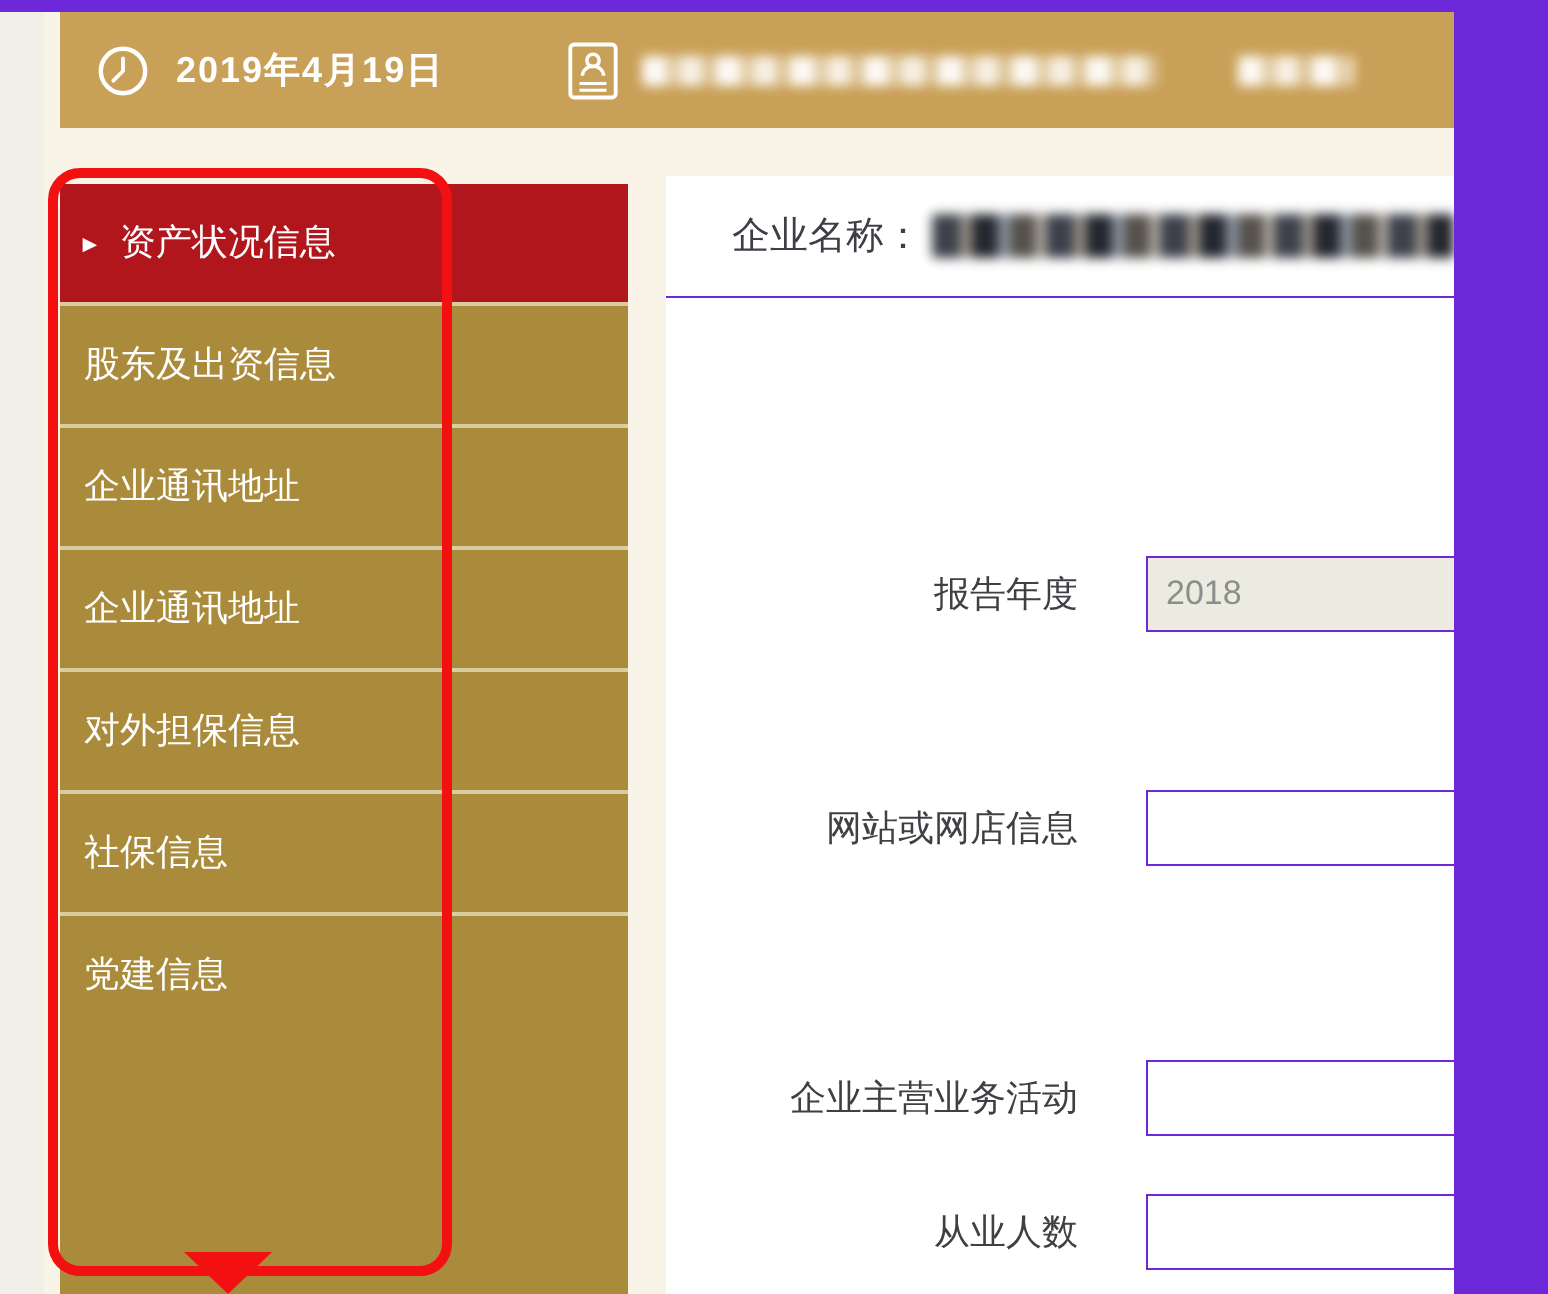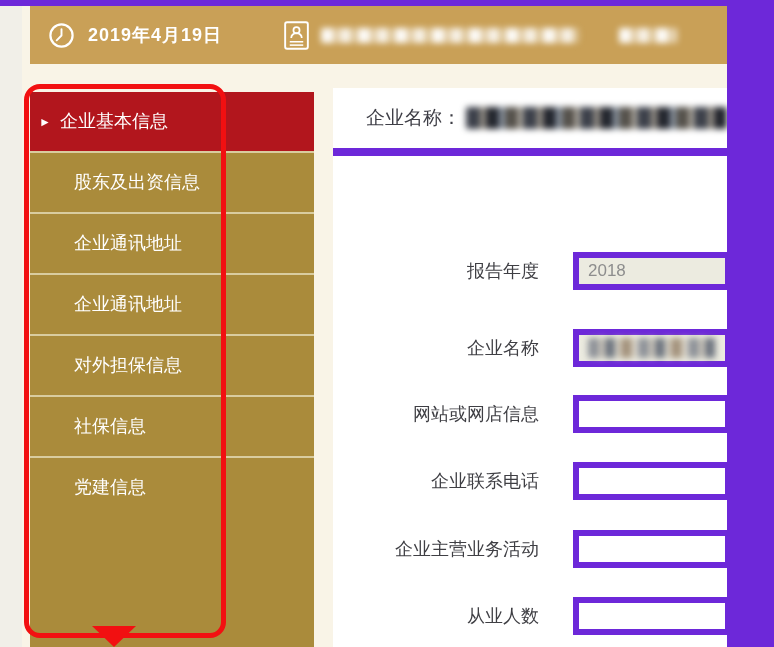--- a/index.html
+++ b/index.html
@@ -18,47 +18,47 @@
   .badge-wrap{margin-left:62px;width:25px;height:29px;flex:none;display:flex;}
   .redact{filter:blur(3px);border-radius:2px;}
   .redact-light{height:15px;width:258px;margin-left:12px;
     background:repeating-linear-gradient(90deg,rgba(255,255,255,.95) 0 12px,rgba(255,255,255,.45) 12px 19px,rgba(255,255,255,.85) 19px 30px,rgba(235,222,196,.55) 30px 37px);}
   .redact-light.small{width:58px;margin-left:40px;}
 
   
   .sidebar{position:absolute;left:30px;top:92px;width:284px;height:555px;
            display:flex;flex-direction:column;gap:2px;background:#d9cc9f;}
   .side-item{flex:none;height:59px;line-height:59px;background:#aa8b3b;color:#fff;
-             font-size:18px;padding-left:44px;white-space:nowrap;cursor:pointer;}
+             font-size:18px;padding-left:12px;white-space:nowrap;cursor:pointer;}
   .side-item.active{background:#b2161d;padding-left:9px;display:flex;align-items:center;}
   .side-item.active .tri{font-size:12px;margin-right:9px;line-height:normal;}
   .side-item:last-child{flex:1;}
 
   
   .callout{position:absolute;left:24px;top:84px;width:192px;height:544px;
            border:5px solid #f21011;border-radius:16px;pointer-events:none;}
   .callout-arrow{position:absolute;left:92px;top:626px;width:0;height:0;
            border-left:22px solid transparent;border-right:22px solid transparent;
            border-top:21px solid #f21011;pointer-events:none;}
 
   
   .panel{position:absolute;left:333px;top:88px;width:394px;height:559px;
          background:#fff;overflow:hidden;}
-  .panel-header{height:60px;border-bottom:8px solid #6d28d9;display:flex;
+  .panel-header{height:60px;border-bottom:1px solid #6d28d9;display:flex;
                 align-items:center;padding-left:33px;}
   .panel-title{font-size:19px;color:#3e3e46;white-space:nowrap;}
   .redact-dark{height:22px;flex:1;margin-left:5px;
     background:repeating-linear-gradient(90deg,#3c404a 0 14px,#9b948a 14px 20px,#23262e 20px 33px,#8d97a3 33px 39px,#55514b 39px 52px,#b9b3a9 52px 57px);}
 
   .form{position:absolute;left:0;top:62px;width:394px;height:497px;}
   .frow{position:absolute;left:0;width:394px;height:38px;}
   .flabel{position:absolute;left:0;top:0;width:206px;text-align:right;
           font-size:18px;color:#3f3f44;line-height:38px;white-space:nowrap;}
   .finput{position:absolute;left:240px;top:0;width:158px;height:38px;box-sizing:border-box;
-          border:6px solid #6d28d9;background:#fff;font-size:17px;padding:0 9px;
+          border:1px solid #6d28d9;background:#fff;font-size:17px;padding:0 9px;
           color:#333740;font-family:"Liberation Sans","DejaVu Sans",sans-serif;}
   .finput.disabled{background:#ecebe0;color:#8d8d8d;}
   .finput.boxdiv{display:flex;align-items:center;}
   .redact-input{height:20px;width:136px;
     background:repeating-linear-gradient(90deg,#8e9299 0 11px,#cfc9bd 11px 17px,#6d747f 17px 27px,#d8d3c7 27px 33px,#a3927c 33px 44px,#e2ddd2 44px 50px);}
 </style>
 </head>
 <body>
 
 <div class="page">
@@ -82,62 +82,52 @@
         <line x1="6" y1="25" x2="20" y2="25" stroke="#fff" stroke-width="1.6"></line>
       </svg>
     </span>
     <span class="redact redact-light"></span>
     <span class="redact redact-light small"></span>
   </header>
 
   <nav class="sidebar">
     <div class="side-item active">
       <span class="tri">►</span>
-      <span>企业基本信息</span>
+      <span>资产状况信息</span>
     </div>
     <div class="side-item">股东及出资信息</div>
     <div class="side-item">企业通讯地址</div>
     <div class="side-item">企业通讯地址</div>
     <div class="side-item">对外担保信息</div>
     <div class="side-item">社保信息</div>
     <div class="side-item">党建信息</div>
   </nav>
 
   <div class="callout"></div>
   <div class="callout-arrow"></div>
 
   <main class="panel">
     <div class="panel-header">
       <span class="panel-title">企业名称：</span>
       <span class="redact redact-dark"></span>
     </div>
 
     <div class="form">
 
-      <div class="frow" style="top:102px;">
+      <div class="frow" style="top:128px;">
         <span class="flabel">报告年度</span>
         <input class="finput disabled" type="text" readonly="" value="2018" style="">
       </div>
 
-      <div class="frow" style="top:179px;">
-        <span class="flabel">企业名称</span>
-        <div class="finput disabled boxdiv">
-          <span class="redact redact-input"></span>
-        </div>
-      </div>
 
       <div class="frow" style="top:245px;">
         <span class="flabel">网站或网店信息</span>
         <input class="finput" type="text" value="" style="">
       </div>
 
-      <div class="frow" style="top:312px;">
-        <span class="flabel">企业联系电话</span>
-        <input class="finput" type="text" value="" style="">
-      </div>
 
       <div class="frow" style="top:380px;">
         <span class="flabel">企业主营业务活动</span>
         <input class="finput" type="text" value="" style="">
       </div>
 
       <div class="frow" style="top:447px;">
         <span class="flabel">从业人数</span>
         <input class="finput" type="text" value="" style="">
       </div>

